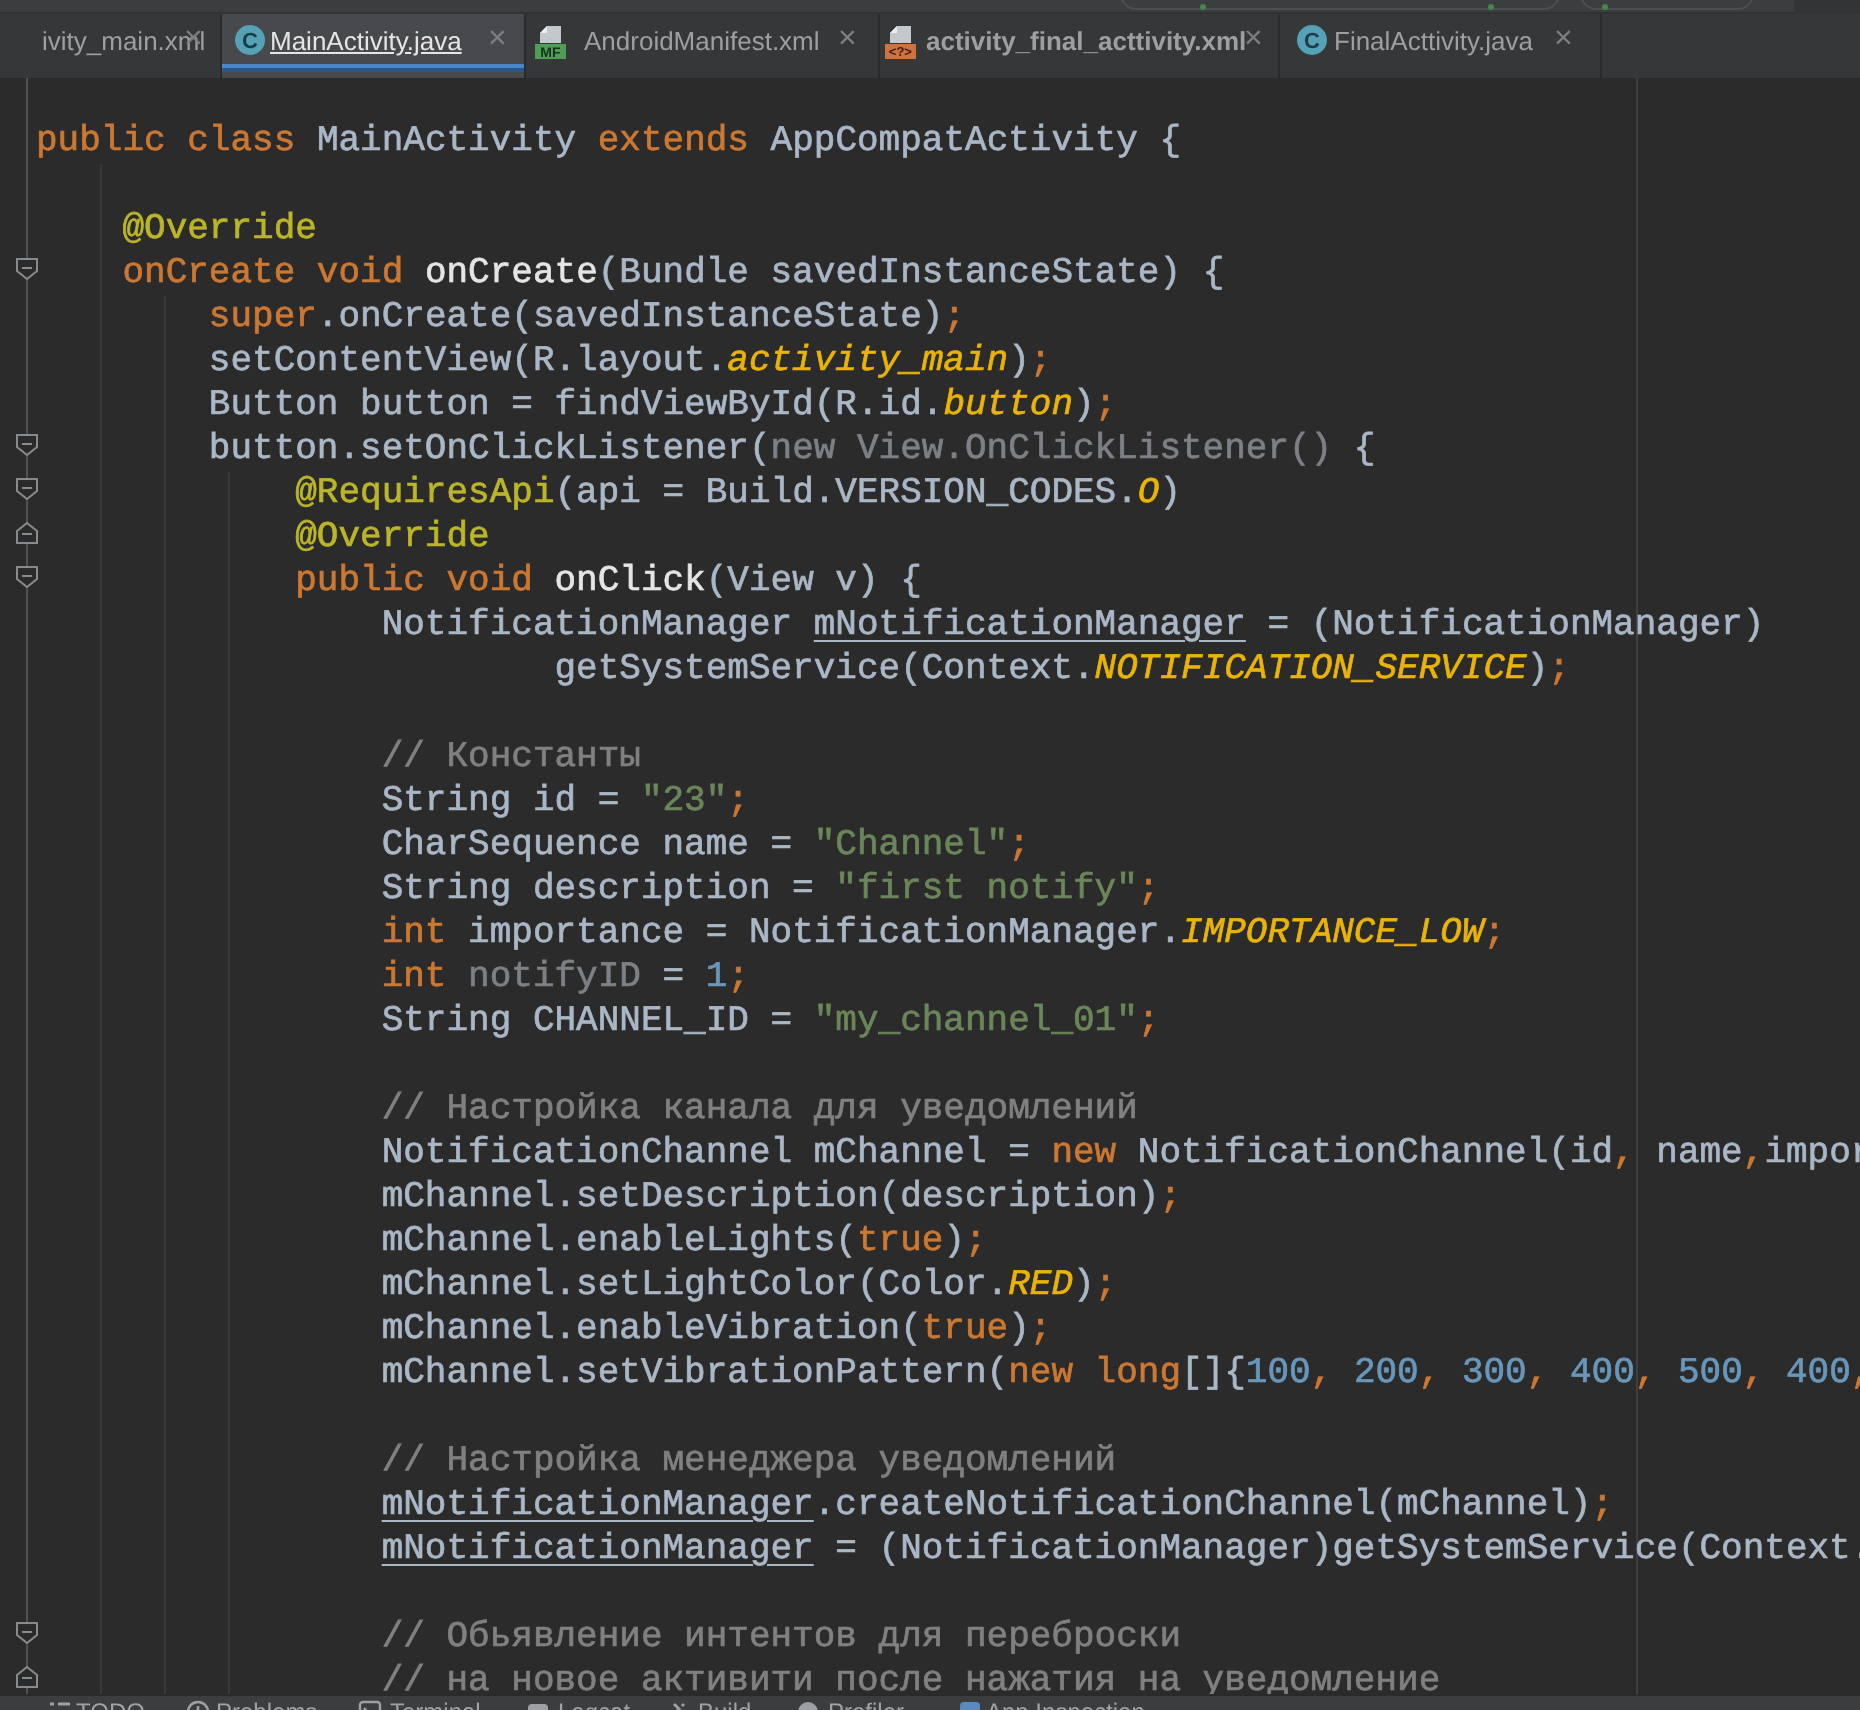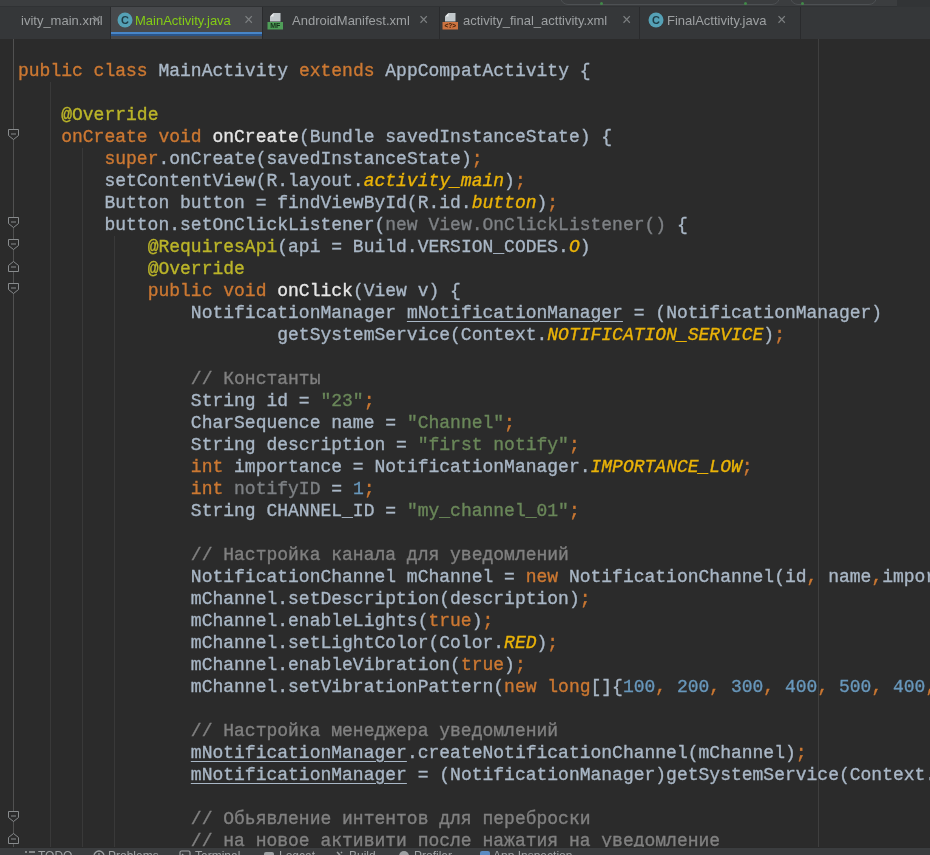--- a/index.html
+++ b/index.html
@@ -8,21 +8,21 @@
   
   #topstrip { left:0; top:0; width:930px; height:7px; background:#3b3d3f; border-bottom:1px solid #303234; }
   .pill { position:absolute; border:1px solid #4d5053; border-radius:8px; height:16px; top:-11px; background:#3b3d3f; }
   .gdot { position:absolute; width:3px; height:3px; border-radius:1.5px; background:#418948; top:2px; }
   
   #tabbar { left:0; top:7px; width:930px; height:32px; background:#353739; opacity:0.999; }
   .tabsep { position:absolute; top:0; width:1px; height:32px; background:#2a2b2d; }
   #seltab { position:absolute; left:110px; top:0; width:152px; height:32px; background:#47494c; }
   #underline { position:absolute; left:110px; top:25px; width:152px; height:4px; background:#4886c8; border-bottom:2px solid #2c5588;}
   .tabtxt { position:absolute; top:6px; font-family:"Liberation Sans",sans-serif; font-size:13px; color:#9da0a2; white-space:nowrap; }
-  .tabtxt.sel { color:#84cc16; }
+  .tabtxt.sel { color:#e5e5e5;text-decoration:underline; }
   .closex { position:absolute; top:4px; font-family:"Liberation Sans",sans-serif; font-size:16px; color:#7d8082; }
   
   #gutterline { left:13px; top:39px; width:1px; height:808px; background:#515151; }
   .guide { position:absolute; width:1px; background:#393939; }
   #margin { left:818px; top:39px; width:1px; height:808px; background:#3f3f3f; }
   pre#code {
     position:absolute; left:18px; top:60px; opacity:0.999;
     font-family:"Liberation Mono",monospace;
     font-size:18px; line-height:22px; -webkit-text-stroke:0.35px;
     color:#a9b7c6;
@@ -80,21 +80,21 @@
   </svg>
   <div class="tabtxt" style="left:292px;">AndroidManifest.xml</div>
   <div class="closex" style="left:419px;">×</div>
 
   <svg class="abs" style="left:442px; top:5px;" width="16" height="18" viewBox="0 0 16 18">
     <path d="M6.5 1 h7 v8.5 h-10.5 v-5 z" fill="#c2c8cb"></path>
     <path d="M6.5 1 l-3.5 3.5 l3.5 0 z" fill="#eceeef"></path>
     <rect x="0.5" y="10" width="15.5" height="7.5" fill="#cd7340"></rect>
     <text x="8.2" y="16.2" font-family="Liberation Sans" font-size="6.5" font-weight="bold" fill="#3c1e08" text-anchor="middle">&lt;?&gt;</text>
   </svg>
-  <div class="tabtxt" style="left:463px;">activity_final_acttivity.xml</div>
+  <div class="tabtxt" style="left:463px;font-weight:bold;">activity_final_acttivity.xml</div>
   <div class="closex" style="left:622px;">×</div>
 
   <svg class="abs" style="left:648px; top:5px;" width="16" height="16" viewBox="0 0 16 16">
     <circle cx="8" cy="8" r="7.5" fill="#55a1b6"></circle>
     <text x="8" y="12" font-family="Liberation Sans" font-size="11" font-weight="bold" fill="#1f3c46" text-anchor="middle">C</text>
   </svg>
   <div class="tabtxt" style="left:667px;">FinalActtivity.java</div>
   <div class="closex" style="left:777px;">×</div>
 </div>
 

